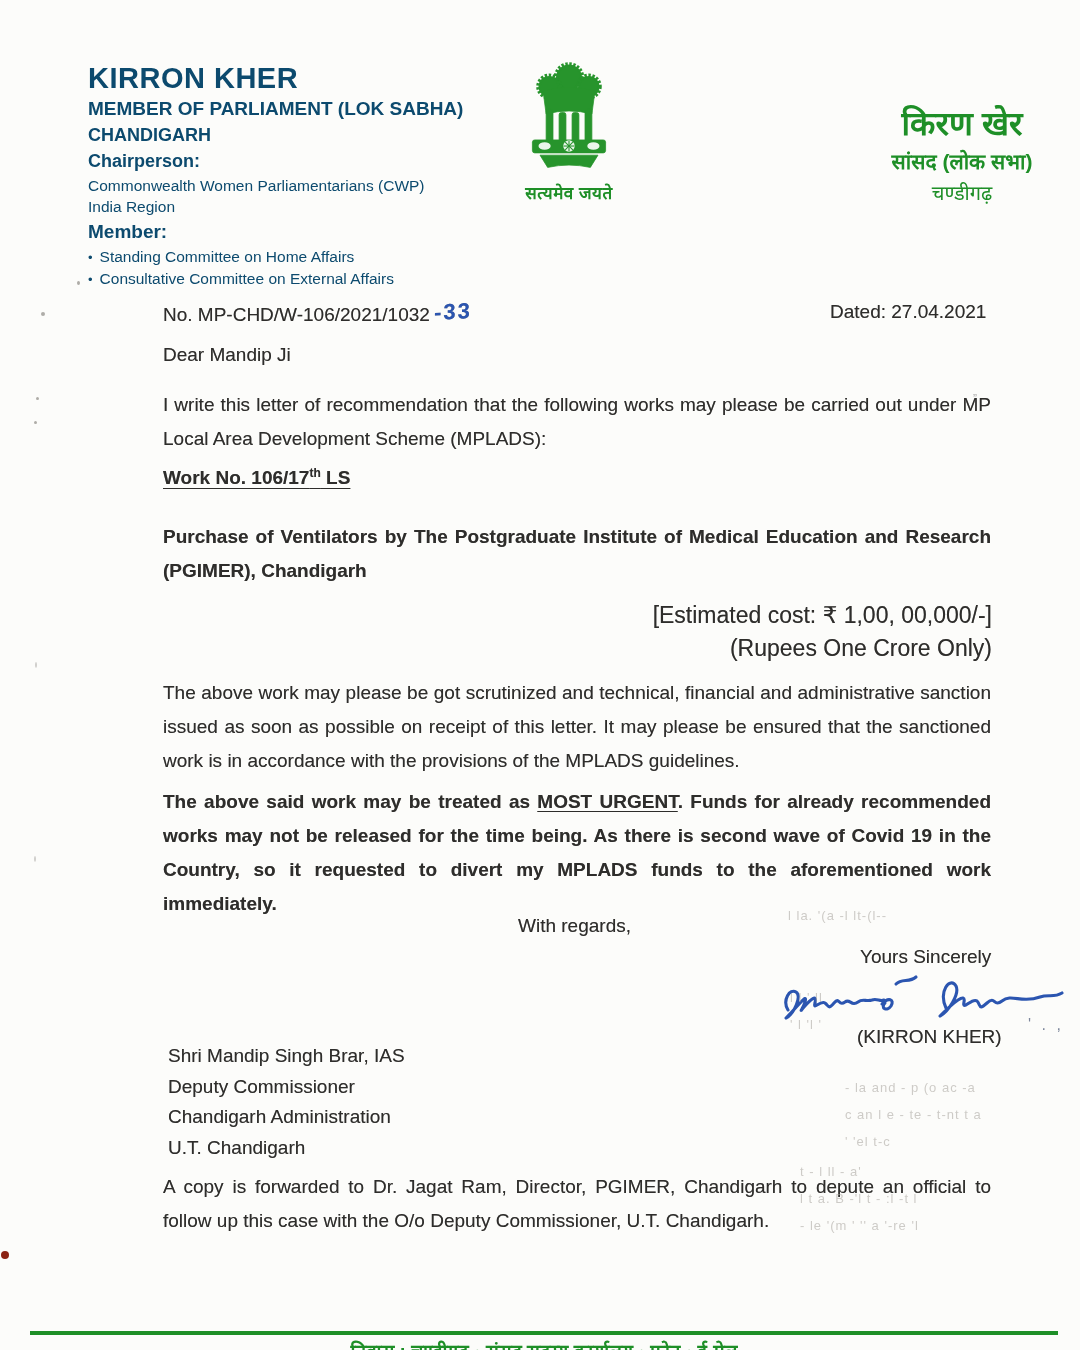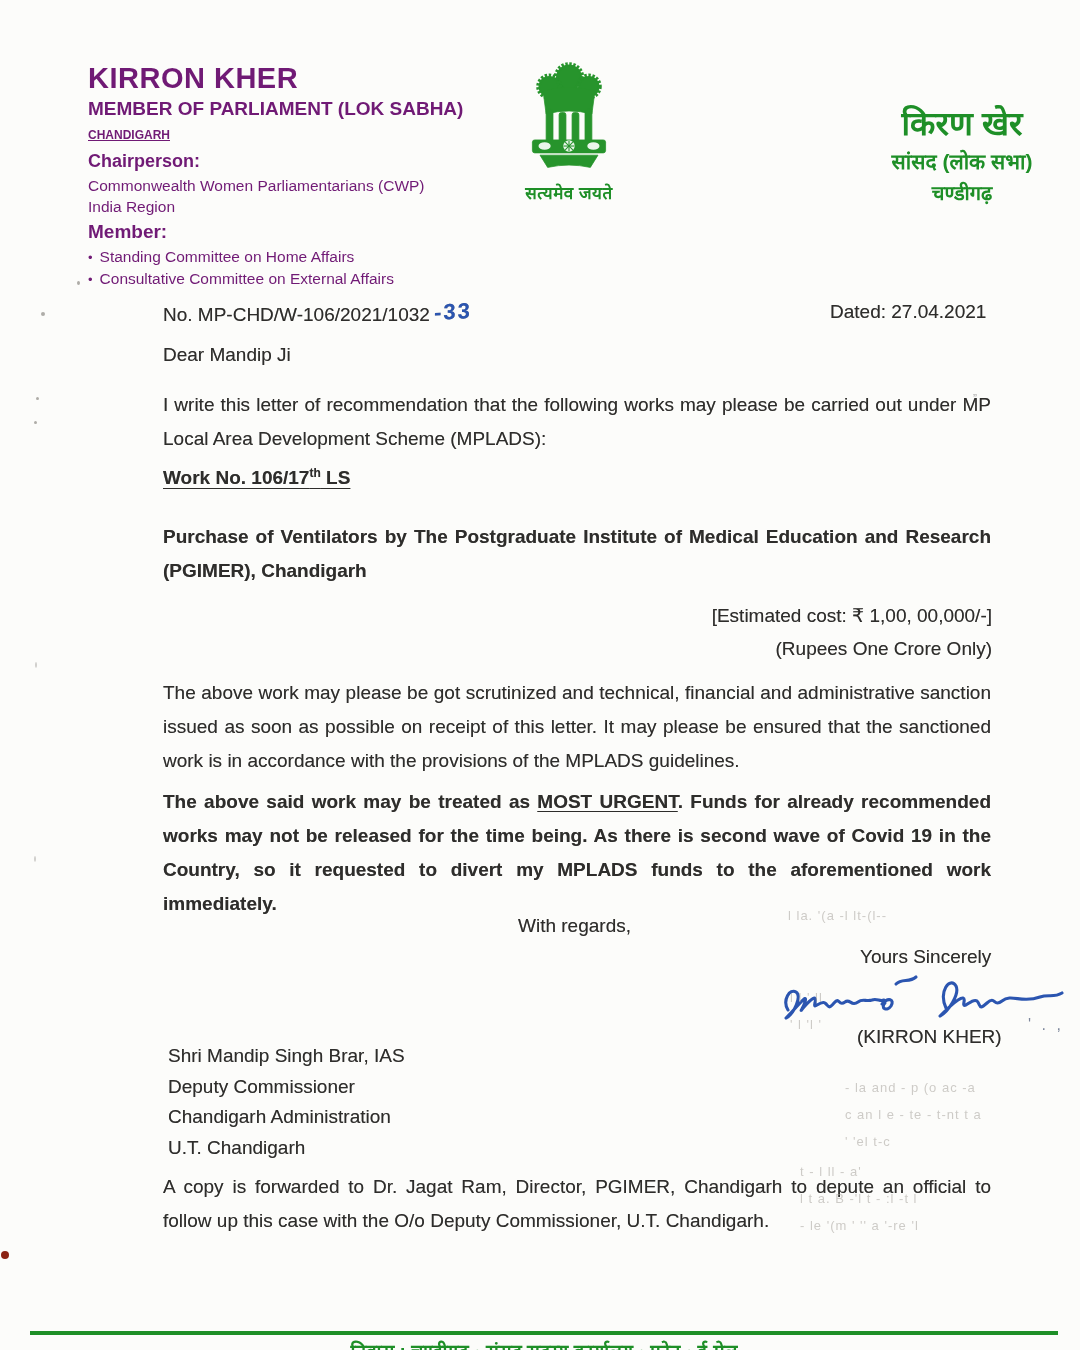--- a/index.html
+++ b/index.html
@@ -4,49 +4,49 @@
 <style>
   html,body{margin:0;padding:0;}
   body{
     width:1080px;height:1350px;position:relative;overflow:hidden;
     background:#fcfcfa;
     font-family:"Liberation Sans","DejaVu Sans",sans-serif;
     color:#2e2d2b;
   }
   .abs{position:absolute;}
   
-  .lh-left{left:88px;top:60px;color:#701a75;}
+  .lh-left{left:88px;top:60px;color:#0c4a6e;}
   .lh-name{font-size:29px;font-weight:bold;letter-spacing:.5px;line-height:36px;}
   .lh-role{font-size:19px;font-weight:bold;line-height:26px;}
-  .lh-city{font-size:12px;font-weight:bold;line-height:26px;text-decoration:underline;}
+  .lh-city{font-size:18px;font-weight:bold;line-height:26px;}
   .lh-chair{font-size:18px;font-weight:bold;line-height:27px;}
   .lh-org,.lh-region{font-size:15.5px;line-height:21px;}
   .lh-member{font-size:19px;font-weight:bold;line-height:29px;}
   .lh-bullet{font-size:15.5px;line-height:22px;display:flex;gap:7px;}
   .lh-bullet .dot{font-size:13px;position:relative;top:1px;}
   .emblem-wrap{left:521px;top:53px;width:96px;text-align:center;color:#1e8f27;}
   .emblem-motto{font-size:17px;font-weight:bold;margin-top:2px;letter-spacing:.5px;}
   .lh-right{right:28px;top:66px;text-align:center;color:#1e8f27;width:180px;}
   .lh-right .hi-name{font-size:33px;font-weight:bold;line-height:44px;margin-top:36px;}
   .lh-right .hi-role{font-size:21px;font-weight:bold;line-height:32px;}
-  .lh-right .hi-city{font-size:20px;font-weight:bold;line-height:30px;}
+  .lh-right .hi-city{font-size:20px;font-weight:normal;line-height:30px;}
   
   .scan{text-shadow:0 0 .4px rgba(40,40,40,.45);}
   .refno{left:163px;top:301px;font-size:19px;}
   .hand-ink{color:#2b55b0;font-weight:600;font-size:22px;letter-spacing:2px;
     display:inline-block;transform:rotate(-3deg) skewX(-4deg);position:relative;top:-2px;left:4px;}
   .dated{left:830px;top:301px;font-size:19px;}
   .salutation{left:163px;top:344px;font-size:19px;}
   .para{left:163px;width:828px;font-size:19px;line-height:34px;text-align:justify;}
   .p-intro{top:388px;}
   .workno{left:163px;top:466px;font-size:19px;font-weight:bold;}
   .workno .u{text-decoration:underline;text-underline-offset:4px;}
   .workno sup{font-size:12px;}
   .p-desc{top:520px;font-weight:bold;}
-  .cost{right:88px;top:599px;text-align:right;font-size:19px;line-height:33px;}
+  .cost{right:88px;top:599px;text-align:right;font-size:23px;line-height:33px;}
   .p-sanction{top:676px;}
   .p-urgent{top:785px;font-weight:bold;}
   .p-urgent .u{text-decoration:underline;text-underline-offset:3px;}
   .regards{left:518px;top:915px;font-size:19px;}
   .sincerely{left:860px;top:946px;font-size:19px;}
   .sig{left:778px;top:962px;width:292px;height:74px;}
   .signatory{left:857px;top:1026px;font-size:19px;}
   .recipient{left:168px;top:1041px;font-size:19px;line-height:30.5px;}
   .p-cc{top:1170px;}
   

